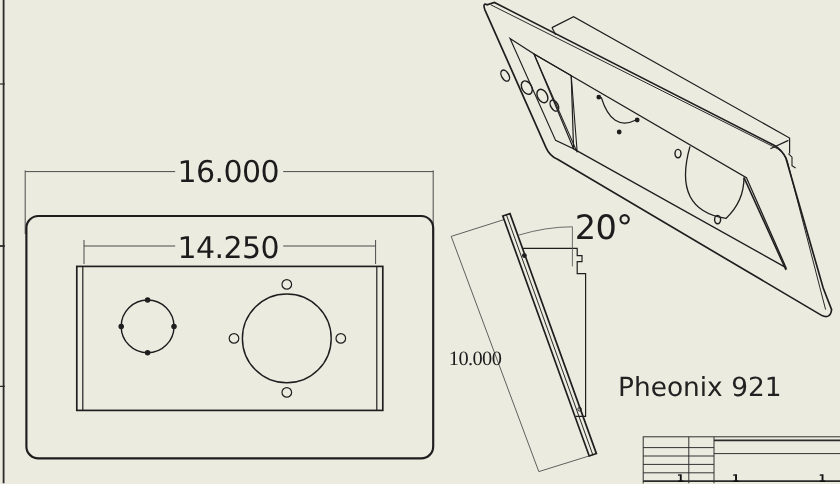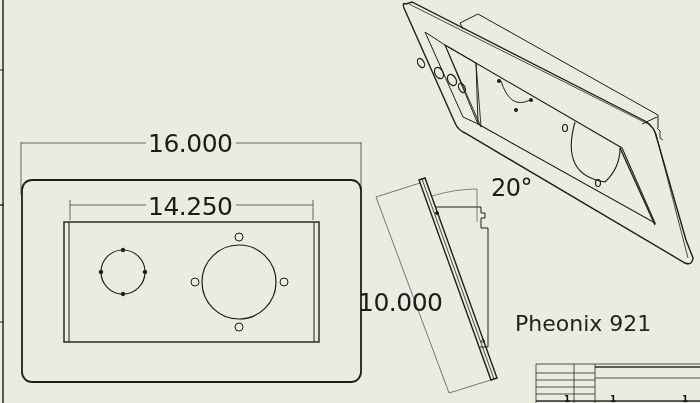--- a/index.html
+++ b/index.html
@@ -2,22 +2,22 @@
 <html><head>
 <meta charset="utf-8">
 <style>
   html, body { margin: 0; padding: 0; }
   body { width: 700px; height: 403px; overflow: hidden; background: #ecebe0; position: relative; font-family: "DejaVu Sans", sans-serif; }
   .sheet { position: absolute; left: 0; top: 0; width: 700px; height: 403px; background: #ecebe0; }
   svg { position: absolute; left: 0; top: 0; }
   .dim-text { position: absolute; color: #1c1c1c; font-family: "DejaVu Sans", sans-serif; line-height: 1; white-space: nowrap; letter-spacing: -0.5px; }
   .dim-16 { left: 148px; top: 131px; font-size: 25px; }
   .dim-115 { left: 148px; top: 194px; font-size: 25px; }
-  .dim-10 { left: 358px; top: 290px; font-size: 25px; }
-  .dim-20 { left: 479px; top: 176px; font-size: 24px; margin-left: 12px; }
+  .dim-10 { left: 374px; top: 290px; font-size: 17px; font-family: Liberation Serif, serif; }
+  .dim-20 { left: 479px; top: 176px; font-size: 28px; }
   .title-label { position: absolute; left: 515px; top: 311px; font-size: 22px; color: #222; font-family: "DejaVu Sans", sans-serif; }
 </style>
 </head>
 <body>
 
 <div class="sheet">
 <svg width="700" height="403" viewBox="0 0 700 403">
 
   <g stroke="#2a2a2a" fill="none">
     <line x1="3" y1="0" x2="3" y2="403" stroke-width="1.5"></line>

